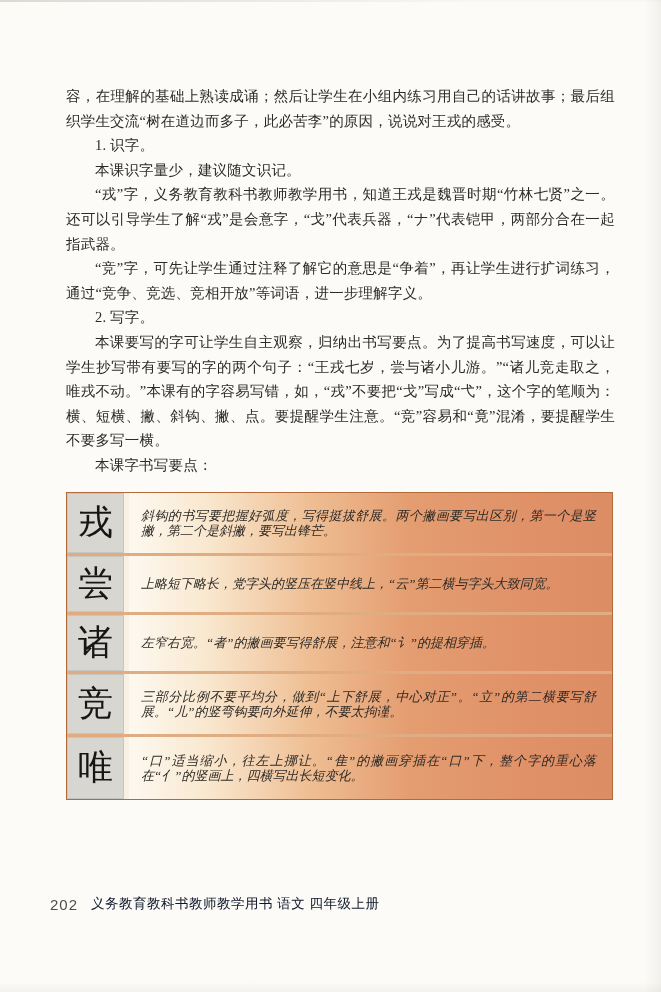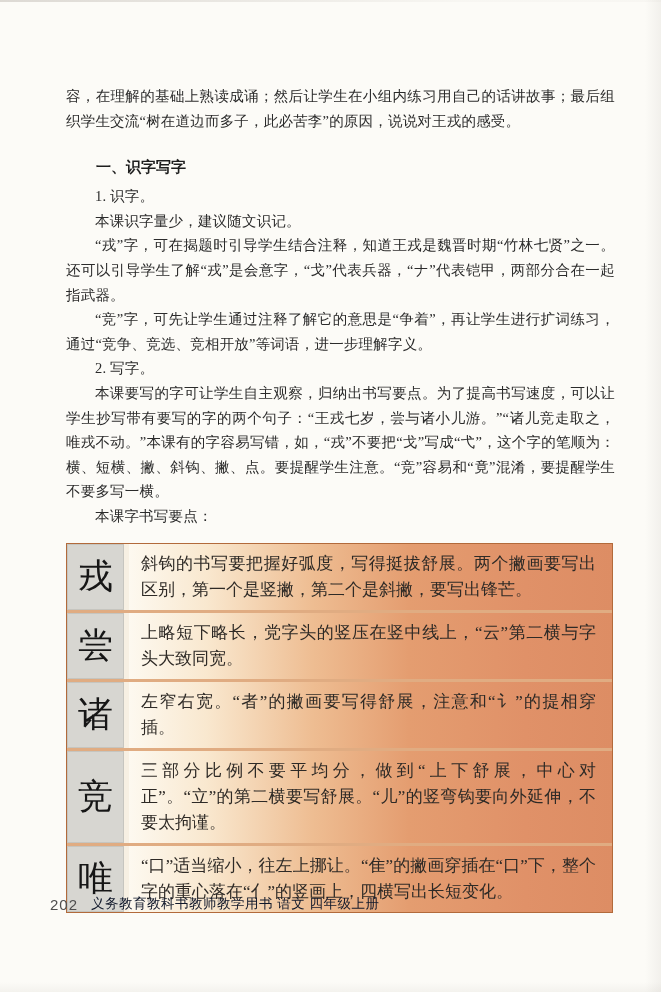--- a/index.html
+++ b/index.html
@@ -63,24 +63,25 @@
     color:#161616;
     font-family:"Liberation Serif","DejaVu Serif",serif;
   }
   .gutter{flex:0 0 5px;background:#f7f0e3;}
   .tip-cell{
     flex:1;
     background:linear-gradient(90deg,#fdf9f0 0%,#f9e8cf 16%,#eebd92 38%,#e49d70 58%,#e09168 82%,#dd8d64 100%);
     display:flex;align-items:center;
     padding:7px 16px 7px 12px;
     box-sizing:border-box;
-    font-size:17px;
-    line-height:26px;
+    font-size:13px;
+    line-height:15px;
     color:#2e2a26;
     text-align:justify;
+    font-style:italic;
   }
   .r1{min-height:60px;} .r2{min-height:56px;} .r3{min-height:56px;}
   .r4{min-height:60px;} .r5{min-height:62px;}
 
   .footer{
     position:absolute;left:50px;top:895px;
     display:flex;align-items:flex-end;gap:13px;
   }
   .page-number{
     font-family:"Liberation Sans","DejaVu Sans",sans-serif;
@@ -95,25 +96,24 @@
 <body>
 
 <div class="scan-top-edge"></div>
 <div class="scan-right-edge"></div>
 <div class="scan-bottom-edge"></div>
 
 <div class="content">
 
   <p class="para">容，在理解的基础上熟读成诵；然后让学生在小组内练习用自己的话讲故事；最后组织学生交流“树在道边而多子，此必苦李”的原因，说说对王戎的感受。</p>
 
-  <h2 class="section-heading">一、识字写字</h2>
 
   <p class="para indent">1. 识字。</p>
   <p class="para indent">本课识字量少，建议随文识记。</p>
-  <p class="para indent">“戎”字，可在揭题时引导学生结合注释，知道王戎是魏晋时期“竹林七贤”之一。还可以引导学生了解“戎”是会意字，“戈”代表兵器，“ナ”代表铠甲，两部分合在一起指武器。</p>
+  <p class="para indent">“戎”字，义务教育教科书教师教学用书，知道王戎是魏晋时期“竹林七贤”之一。还可以引导学生了解“戎”是会意字，“戈”代表兵器，“ナ”代表铠甲，两部分合在一起指武器。</p>
   <p class="para indent">“竞”字，可先让学生通过注释了解它的意思是“争着”，再让学生进行扩词练习，通过“竞争、竞选、竞相开放”等词语，进一步理解字义。</p>
   <p class="para indent">2. 写字。</p>
   <p class="para indent">本课要写的字可让学生自主观察，归纳出书写要点。为了提高书写速度，可以让学生抄写带有要写的字的两个句子：“王戎七岁，尝与诸小儿游。”“诸儿竞走取之，唯戎不动。”本课有的字容易写错，如，“戎”不要把“戈”写成“弋”，这个字的笔顺为：横、短横、撇、斜钩、撇、点。要提醒学生注意。“竞”容易和“竟”混淆，要提醒学生不要多写一横。</p>
   <p class="para indent">本课字书写要点：</p>
 
   <div class="wp-table">
 
     <div class="wp-row r1">
       <div class="char-cell">戎</div>
       <div class="gutter"></div>

